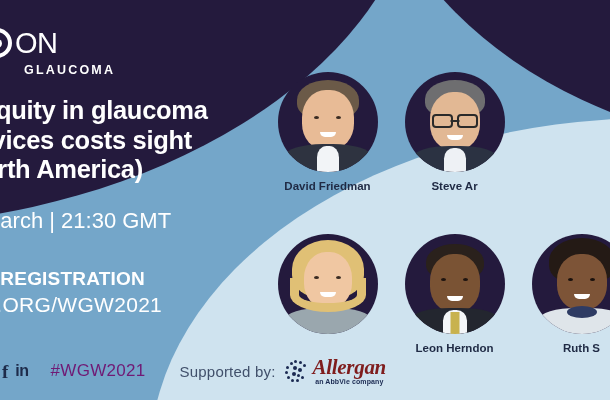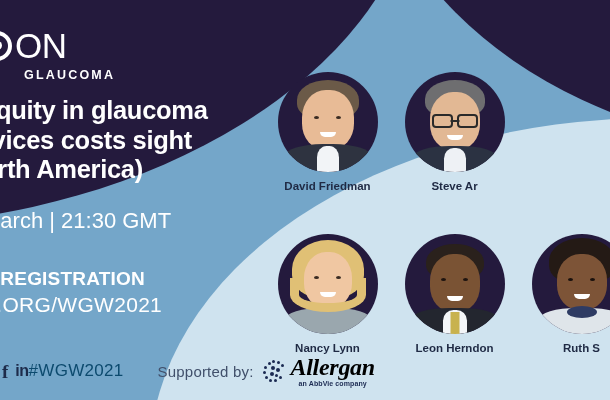--- a/index.html
+++ b/index.html
@@ -65,21 +65,21 @@
   .logo{position:absolute;left:-18px;top:28px;color:#ffffff;}
   .logo-row{display:flex;align-items:center;gap:2px;}
   .logo-eye{
     width:30px;height:30px;border-radius:50%;
     border:4px solid #ffffff;box-sizing:border-box;
     display:flex;align-items:center;justify-content:center;
     margin-right:1px;
   }
   .logo-eye i{display:block;width:9px;height:9px;border-radius:50%;background:#ffffff;}
   .logo-focus{font-size:27px;font-weight:bold;letter-spacing:-0.5px;line-height:1;}
-  .logo-on{font-size:35px;font-weight:300;letter-spacing:-0.5px;line-height:1;}
+  .logo-on{font-size:29px;font-weight:300;letter-spacing:-0.5px;line-height:1;}
   .logo-sub{
     font-size:12.5px;font-weight:bold;letter-spacing:2.2px;
     margin-top:5px;margin-left:42px;
   }
 
   
   .headline{
     position:absolute;left:-18px;top:96px;width:290px;
     color:#ffffff;font-size:25.5px;font-weight:bold;
     line-height:1.16;letter-spacing:-0.3px;
@@ -129,33 +129,33 @@
 
   
   .footer{
     position:absolute;left:0;bottom:0;width:610px;height:58px;
     display:flex;align-items:center;
   }
   .social{display:flex;align-items:center;gap:7px;margin-left:2px;color:#1d2b4a;}
   .fb{font-size:19px;font-weight:bold;font-family:"Liberation Serif",serif;line-height:1;}
   .li{font-size:16px;font-weight:bold;line-height:1;letter-spacing:-0.5px;}
   .hashtag{
-    font-size:17px;font-weight:500;
-    color:#0c4a6e;letter-spacing:0.3px;
+    margin-left:22px;font-size:17px;font-weight:500;
+    color:#701a75;letter-spacing:0.3px;
   }
   .supported{
     margin-left:34px;font-size:15px;color:#41506b;letter-spacing:0.2px;
   }
   .allergan{margin-left:9px;display:flex;align-items:center;gap:4px;}
   .allergan-mark{position:relative;width:24px;height:22px;}
   .allergan-mark span{position:absolute;border-radius:50%;background:#1b2a52;}
   .allergan-text{line-height:1.05;}
   .allergan-name{
     font-family:"Liberation Serif",serif;font-style:italic;font-weight:bold;
-    font-size:24px;color:#000000;letter-spacing:-0.3px;
+    font-size:21px;color:#7f1d1d;letter-spacing:-0.3px;
   }
   .allergan-sub{font-size:7px;color:#1b2a52;font-weight:bold;letter-spacing:0.1px;text-align:center;}
 </style>
 </head>
 <body>
 
 <div class="poster">
 
   <div class="bg-navy"></div>
   <div class="bg-blue-arc"></div>
@@ -235,21 +235,20 @@
             <div class="face">
               <div class="hair" style="top:6px;width:72px;height:58px;background:#e0c075;"></div>
               <div class="head" style="top:18px;width:48px;height:56px;background:#f0c7a2;"></div>
               <div class="eye" style="left:36px;top:42px;"></div>
               <div class="eye" style="left:58px;top:42px;"></div>
               <div class="mouth" style="top:58px;"></div>
               <div class="body" style="width:86px;height:26px;background:#9aa7ae;"></div>
               <div class="hair" style="top:44px;width:76px;height:34px;background:transparent;border:9px solid #e0c075;border-top:none;border-radius:0 0 50% 50%;box-sizing:border-box;"></div>
             </div>
           </div>
-          <div class="sp-name">Nancy Lynn</div>
         </div>
 
         <div class="sp">
           <div class="sp-photo">
             <div class="face">
               <div class="hair" style="top:10px;width:58px;height:36px;background:#2a211c;"></div>
               <div class="head" style="top:20px;width:50px;height:58px;background:#7a5334;"></div>
               <div class="eye" style="left:36px;top:44px;background:#1e1410;"></div>
               <div class="eye" style="left:58px;top:44px;background:#1e1410;"></div>
               <div class="mouth" style="top:62px;"></div>

